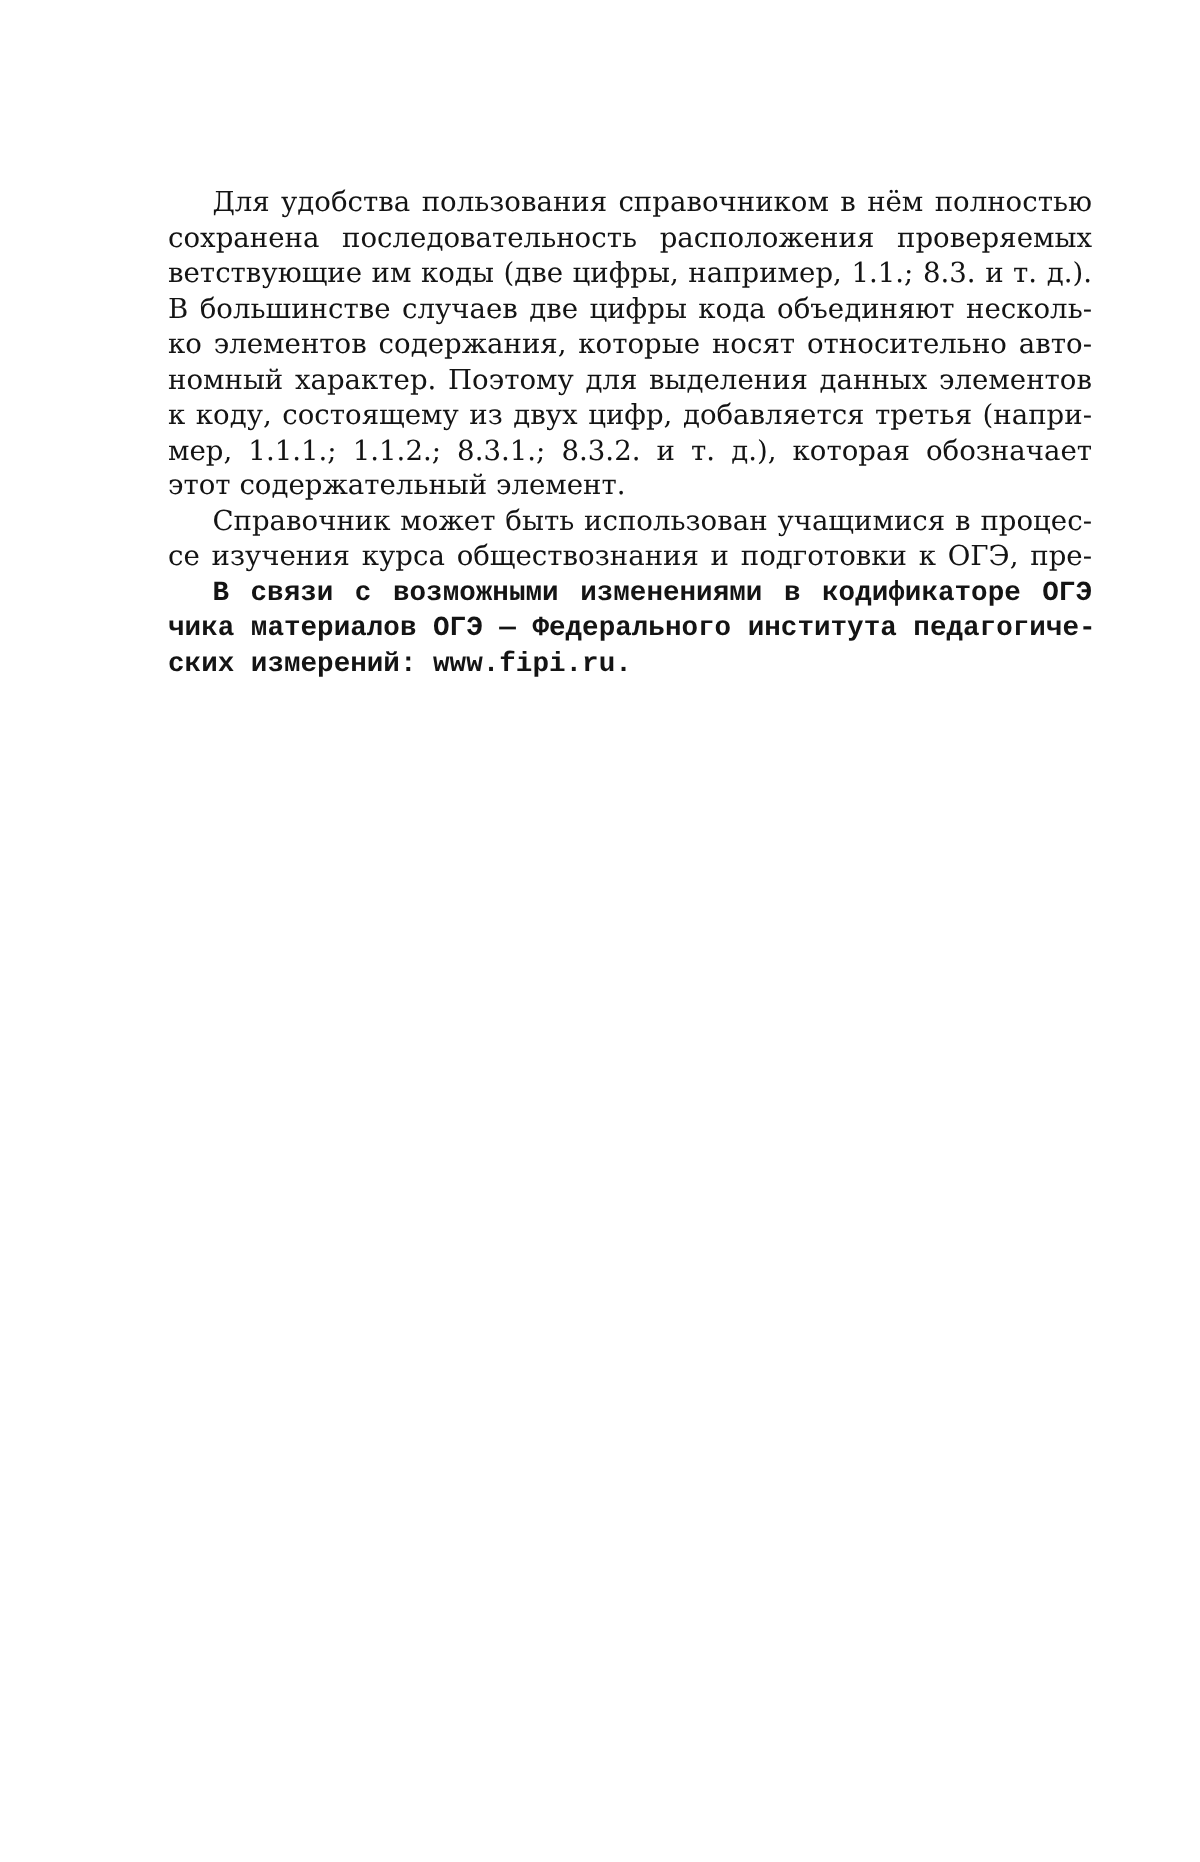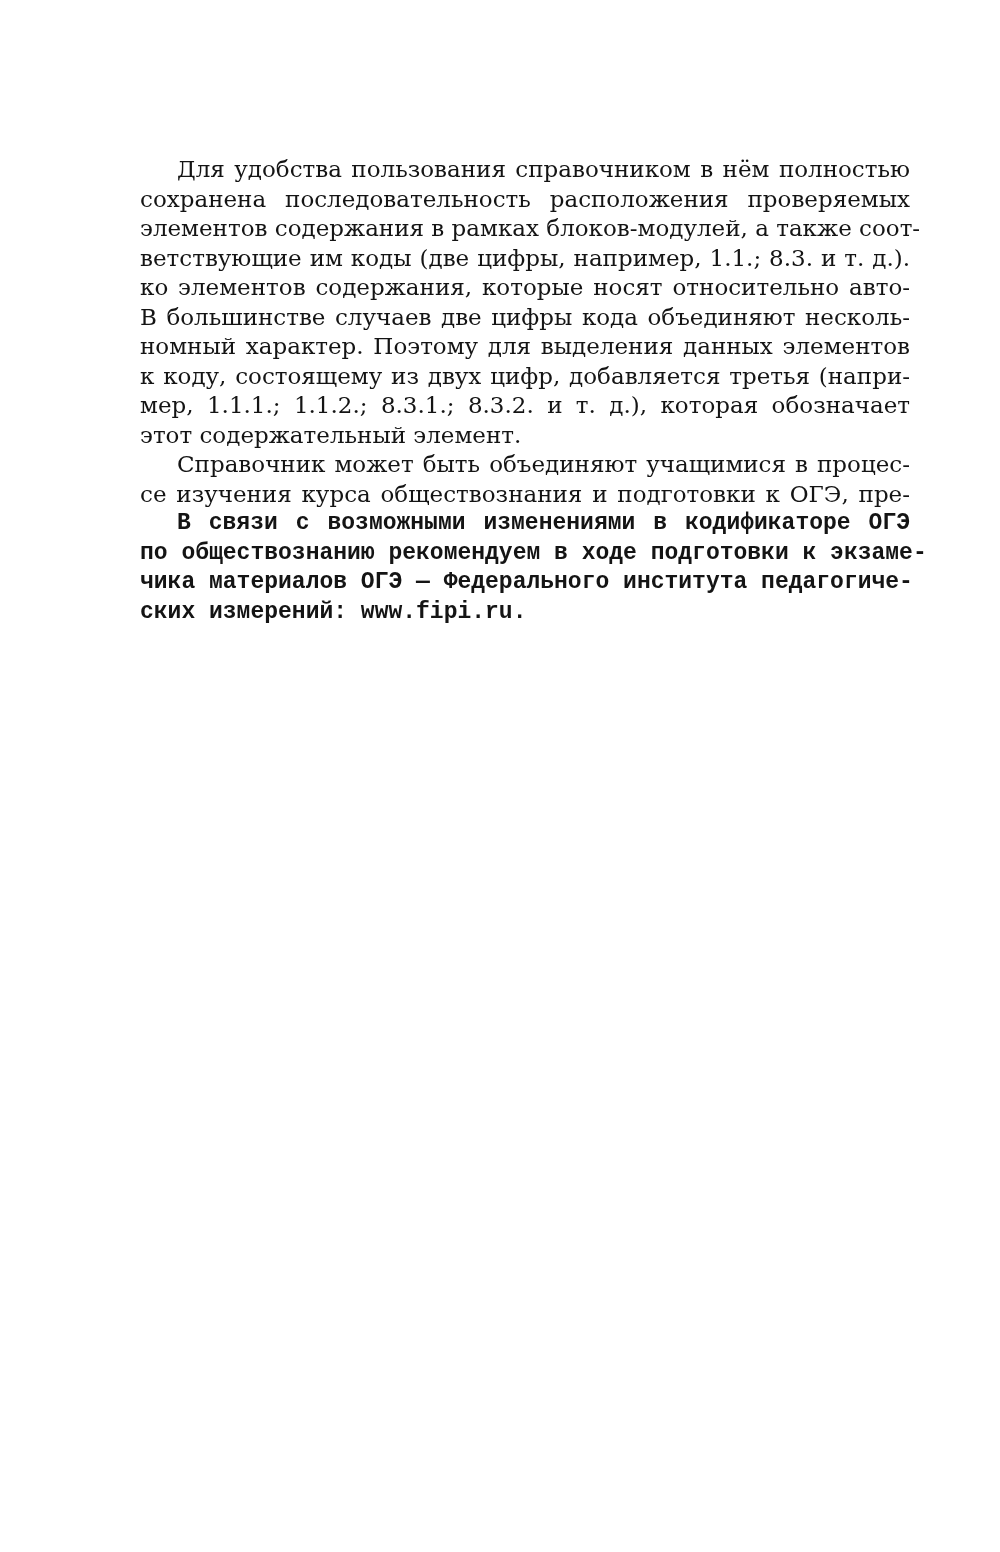--- a/index.html
+++ b/index.html
@@ -52,36 +52,34 @@
   </style>
 </head>
 <body>
 
 <div class="page">
   <div class="text-block">
 
     <div class="para">
       <div class="line indent">Для удобства пользования справочником в нём полностью</div>
       <div class="line">сохранена последовательность расположения проверяемых</div>
-      <div class="line">элементов содержания в рамках блоков-модулей, а также соот-</div>
       <div class="line">ветствующие им коды (две цифры, например, 1.1.; 8.3. и т. д.).</div>
+      <div class="line">В большинстве случаев две цифры кода объединяют несколь-</div>
       <div class="line">ко элементов содержания, которые носят относительно авто-</div>
-      <div class="line">В большинстве случаев две цифры кода объединяют несколь-</div>
       <div class="line">номный характер. Поэтому для выделения данных элементов</div>
       <div class="line">к коду, состоящему из двух цифр, добавляется третья (напри-</div>
       <div class="line">мер, 1.1.1.; 1.1.2.; 8.3.1.; 8.3.2. и т. д.), которая обозначает</div>
       <div class="line last">этот содержательный элемент.</div>
     </div>
 
     <div class="para">
-      <div class="line indent">Справочник может быть объединяют учащимися в процес-</div>
+      <div class="line indent">Справочник может быть использован учащимися в процес-</div>
       <div class="line">се изучения курса обществознания и подготовки к ОГЭ, пре-</div>
     </div>
 
     <div class="para bold">
       <div class="line indent">В связи с возможными изменениями в кодификаторе ОГЭ</div>
-      <div class="line">по обществознанию рекомендуем в ходе подготовки к экзаме-</div>
       <div class="line">чика материалов ОГЭ — Федерального института педагогиче-</div>
       <div class="line last">ских измерений: www.fipi.ru.</div>
     </div>
 
   </div>
 </div>
 
 </body></html>

